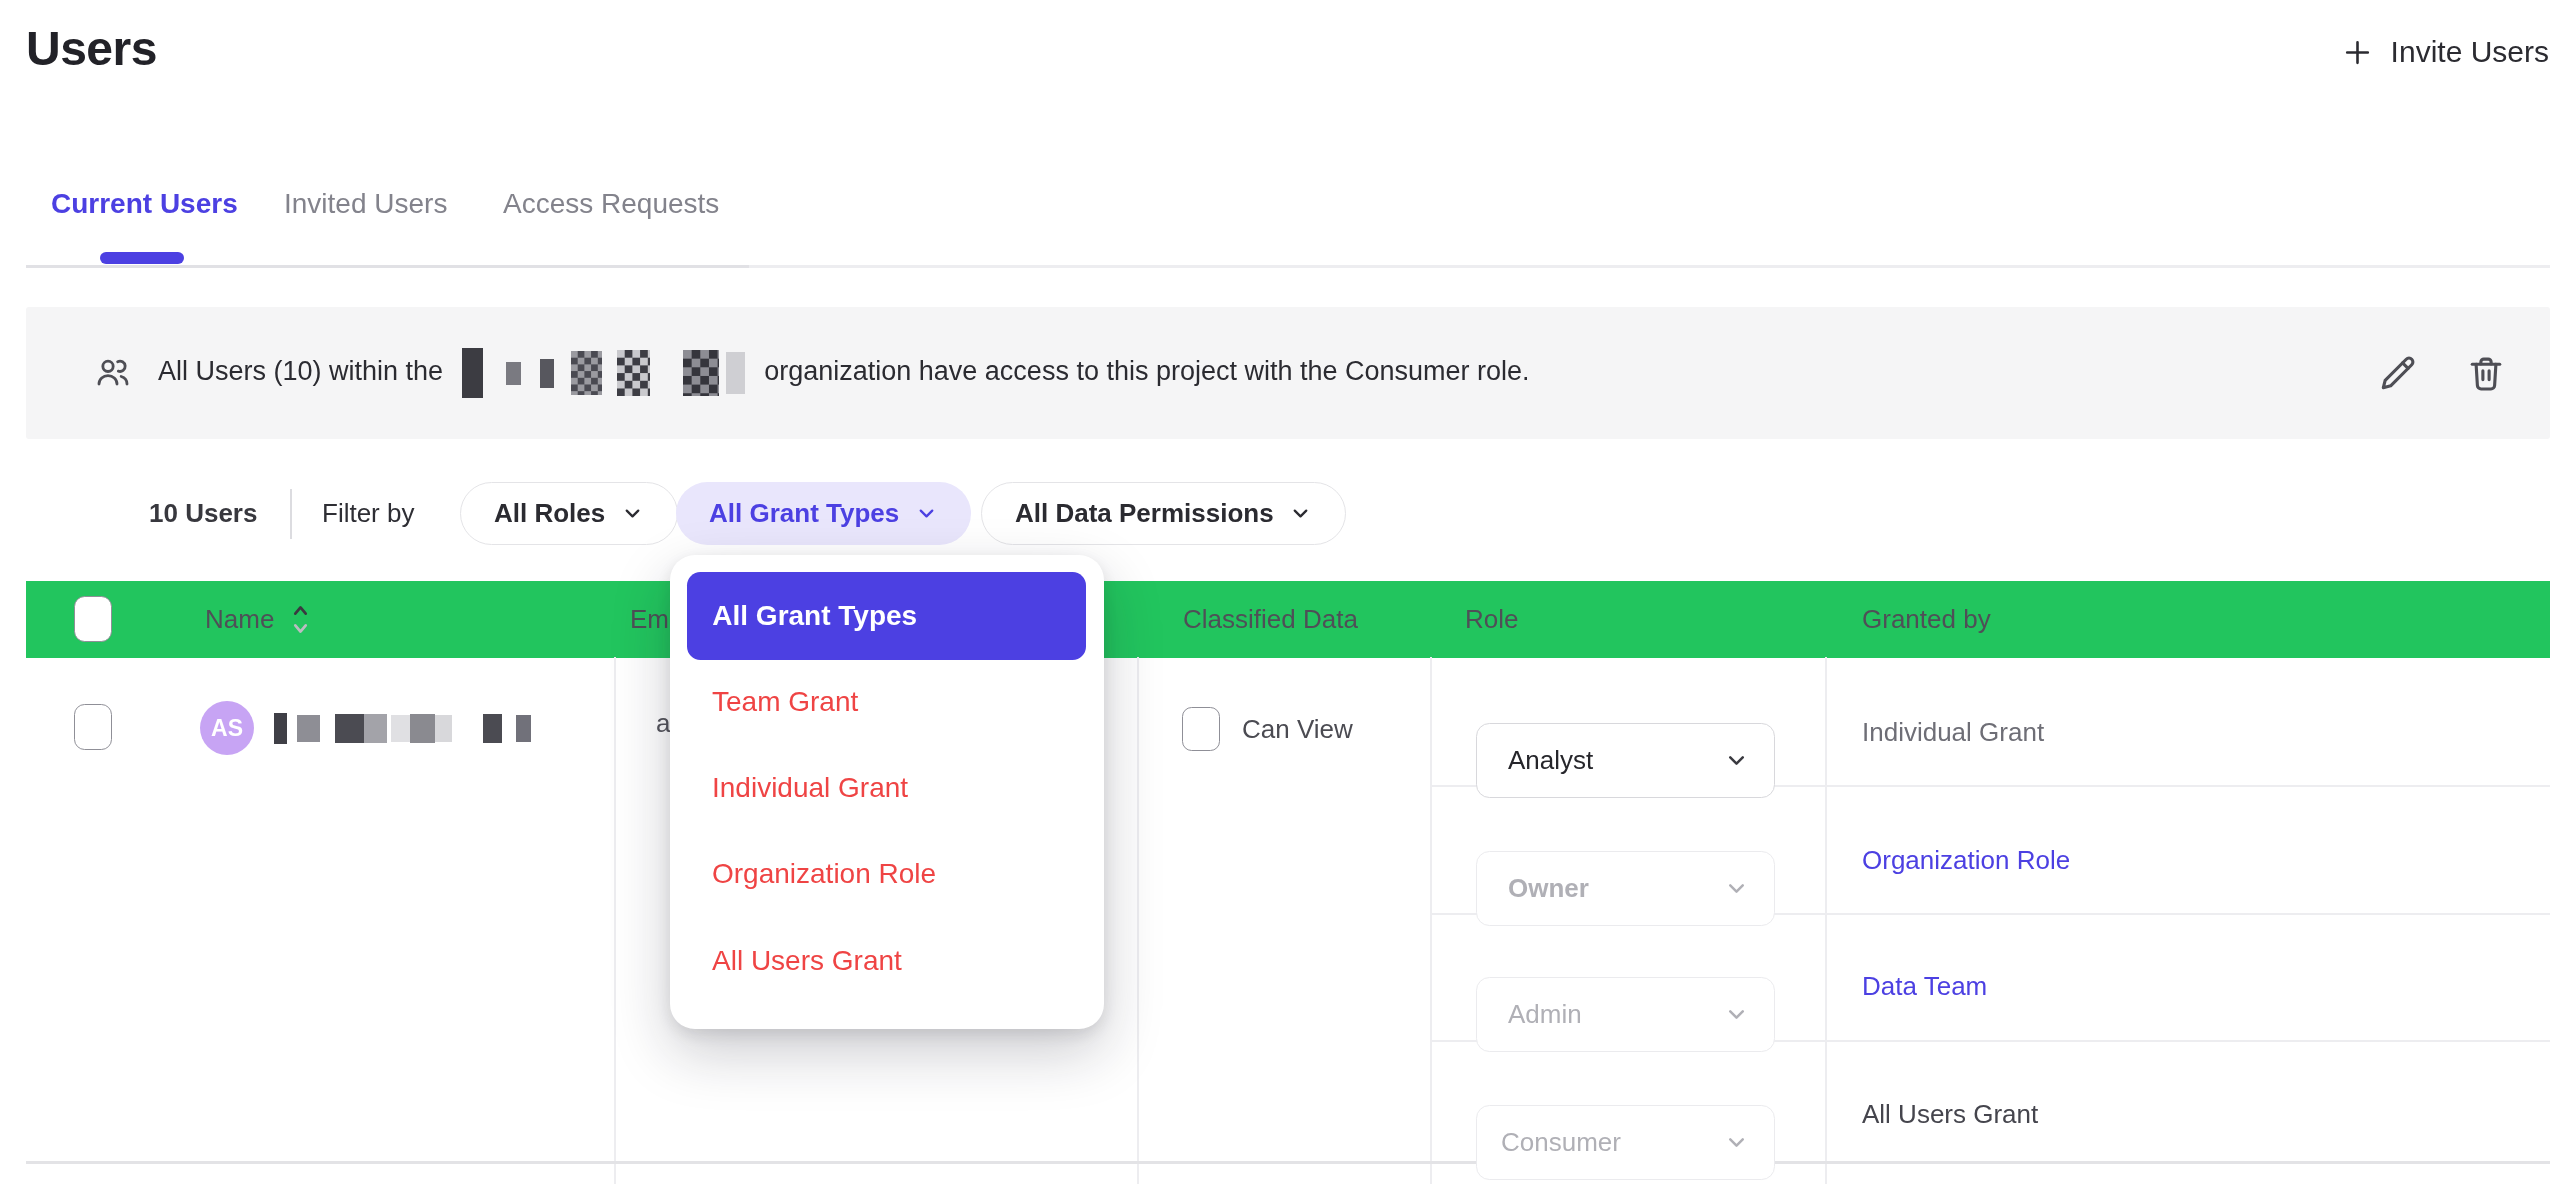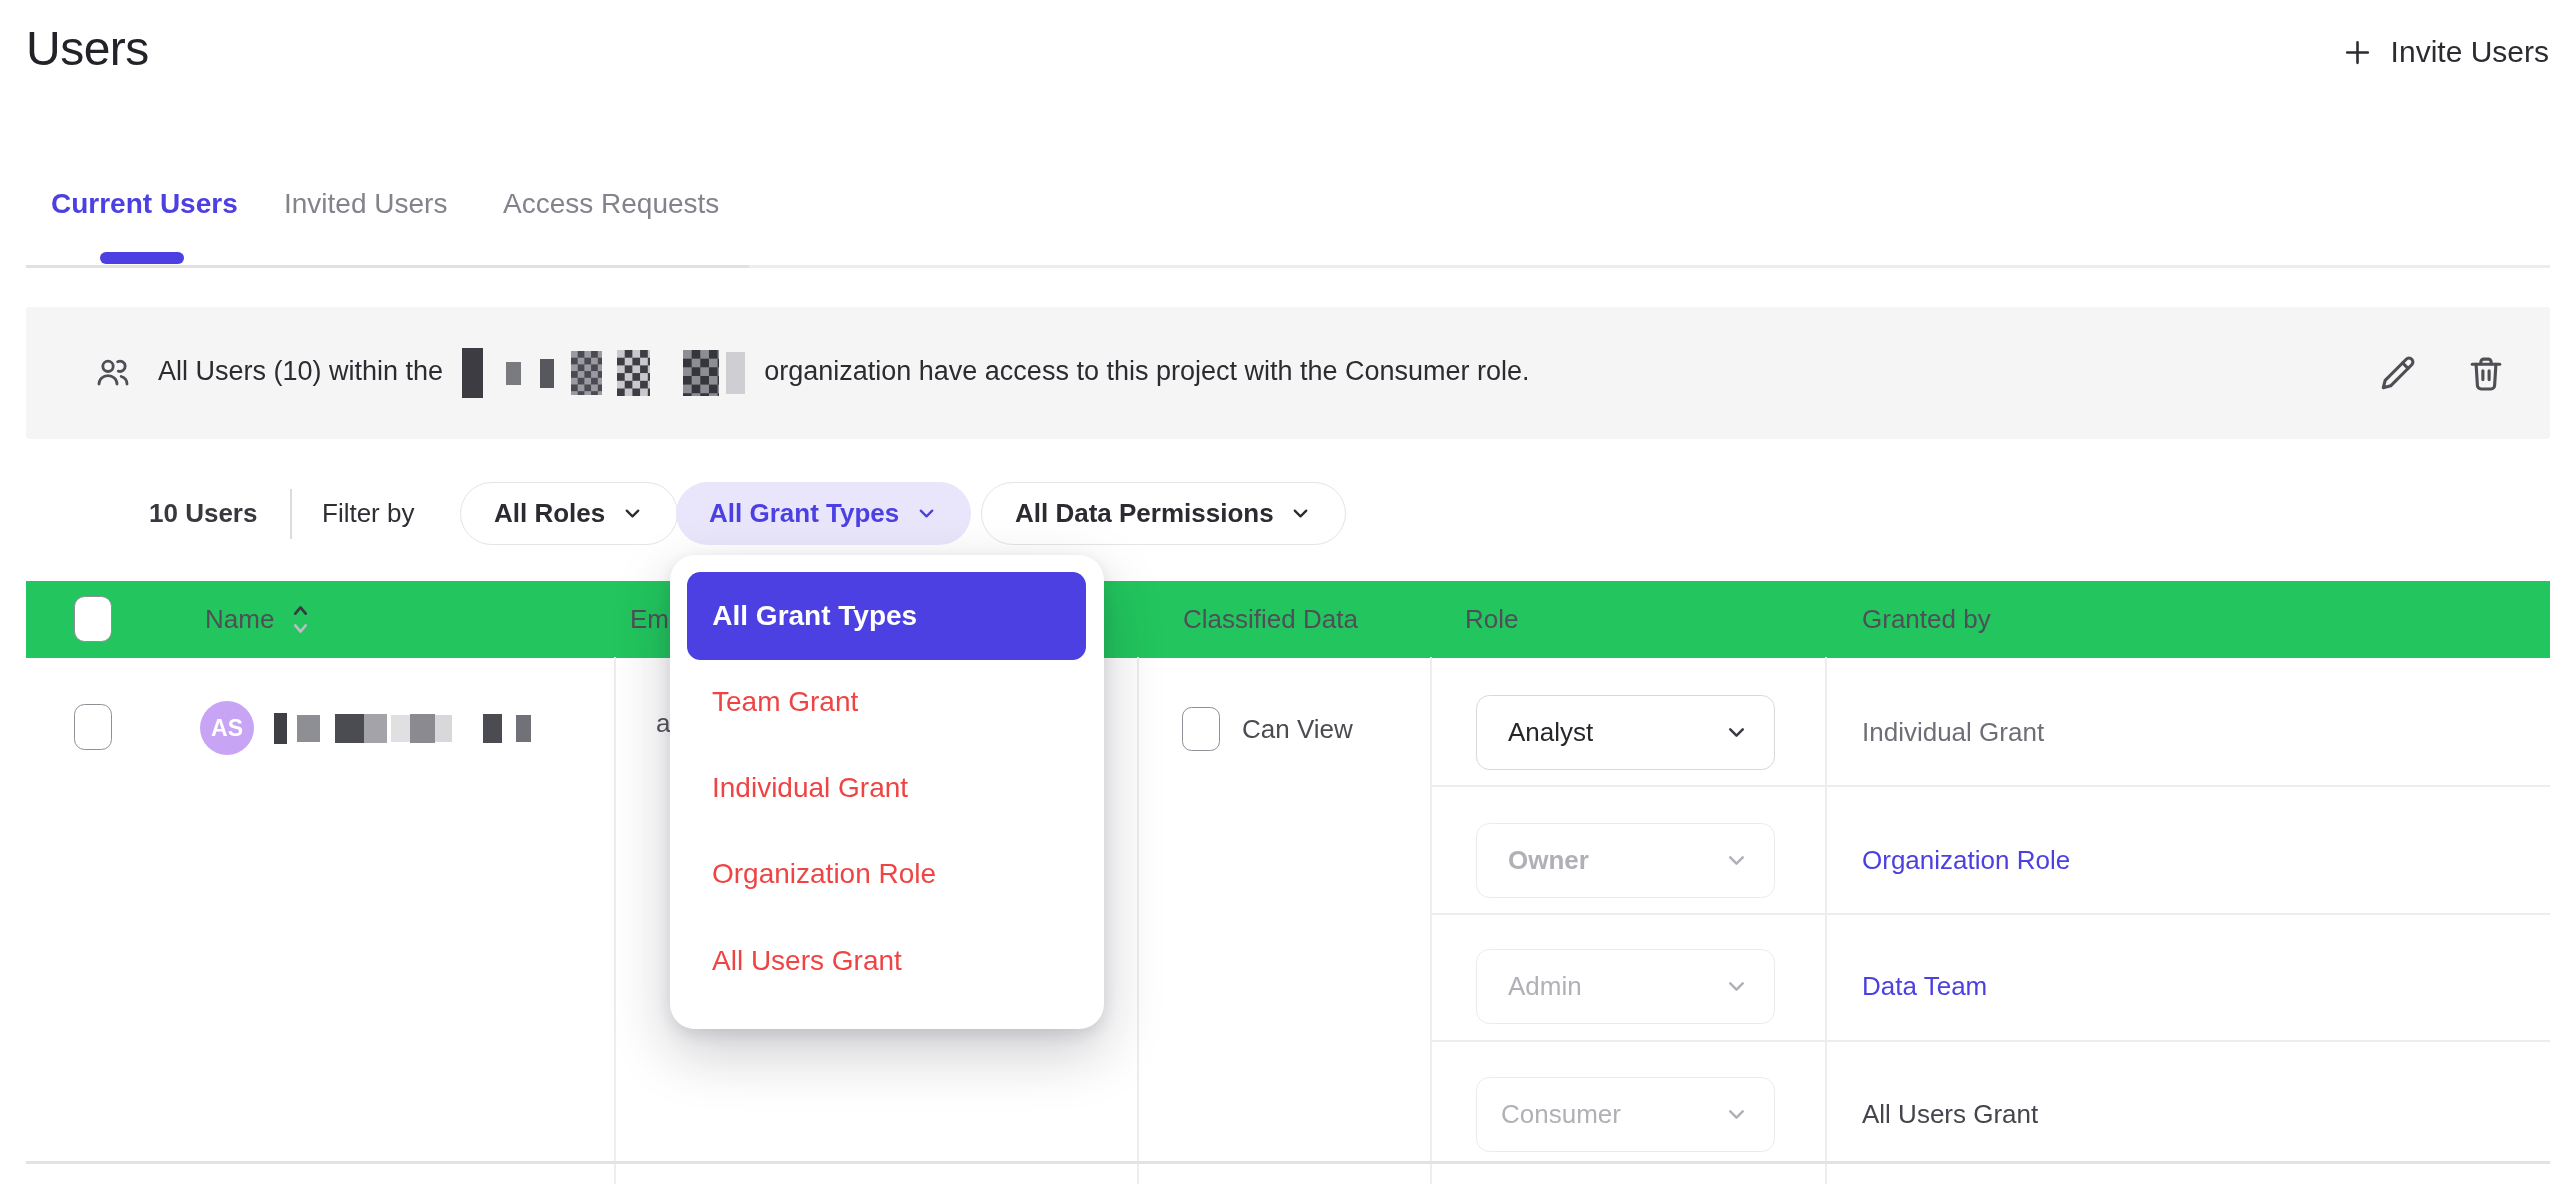--- a/index.html
+++ b/index.html
@@ -1,21 +1,21 @@
 <!DOCTYPE html>
 <html style="--accent: #4C40E2; --accent_light: #E9E6FC; --avatar: #C7A4F4;"><head>
 <meta charset="utf-8">
 <style>
   html,body{margin:0;padding:0;background:#fff;}
   #app{position:relative;width:2576px;height:1184px;background:#fff;overflow:hidden;
        font-family:"Liberation Sans",sans-serif;color:#2b2b31;}
   .abs{position:absolute;}
 
   
-  .page-title{left:26px;top:21px;font-size:48px;font-weight:400;color:#222228;letter-spacing:-0.5px;}
+  .page-title{left:26px;top:21px;font-size:48px;font-weight:700;color:#222228;letter-spacing:-0.5px;}
   .invite-btn{right:27px;top:35px;display:inline-flex;align-items:center;gap:17.3px;font-size:30px;
               font-weight:500;color:#2b2b31;cursor:pointer;}
 
   
   .tab{top:188px;font-size:28px;cursor:pointer;}
   .tab.active{color:var(--accent);font-weight:600;}
   .tab.inactive{color:#83838c;font-weight:400;}
   .tab-underline{left:100px;top:252px;width:84px;height:11.5px;border-radius:6.7px;background:var(--accent);z-index:3;}
   .tabline-dark{left:26px;top:265px;width:723px;height:2.9px;background:#e1e1e5;}
   .tabline-light{left:749px;top:265px;width:1801px;height:2.9px;background:#ededf0;}
@@ -53,21 +53,21 @@
   .row-bottom{left:26px;top:1161px;width:2524px;height:2.9px;background:#e3e3e6;}
 
   .avatar{left:200px;top:701px;width:54px;height:54px;border-radius:50%;background:var(--avatar);
           display:flex;align-items:center;justify-content:center;font-size:23px;font-weight:600;color:#fff;}
   .px{display:inline-block;vertical-align:middle;}
   .redact-name{left:274px;top:713px;height:31px;display:flex;align-items:center;}
   .cell-text{position:absolute;font-size:26px;}
   .can-view-label{left:1242px;top:707px;height:44px;line-height:44px;color:#4b4b52;}
   .role-select{position:absolute;left:1476px;width:299px;height:75px;border-radius:13.4px;background:#fff;
                box-sizing:border-box;display:flex;align-items:center;justify-content:space-between;
-               padding:0 25px 0 31px;font-size:26px;}
+               padding:0 25px 0 31px;font-size:26px;margin-top:28px;}
   .role-select.enabled{border:1.9px solid #d8d8dc;color:#26262b;font-weight:500;cursor:pointer;}
   .role-select.disabled{border:1.9px solid #ebebee;color:#b0b0b6;}
   .granted{left:1862px;height:38px;line-height:38px;font-size:26px;}
   .granted.link{color:var(--accent);cursor:pointer;}
   .granted.gray{color:#6e6e76;}
   .granted.dark{color:#45454d;}
 
   
   .menu{left:670px;top:555px;width:434px;height:474px;background:#fff;border-radius:25px;z-index:50;
         box-shadow:0 5.8px 13.4px rgba(25,25,40,.10),0 23px 58px rgba(25,25,40,.22);}

